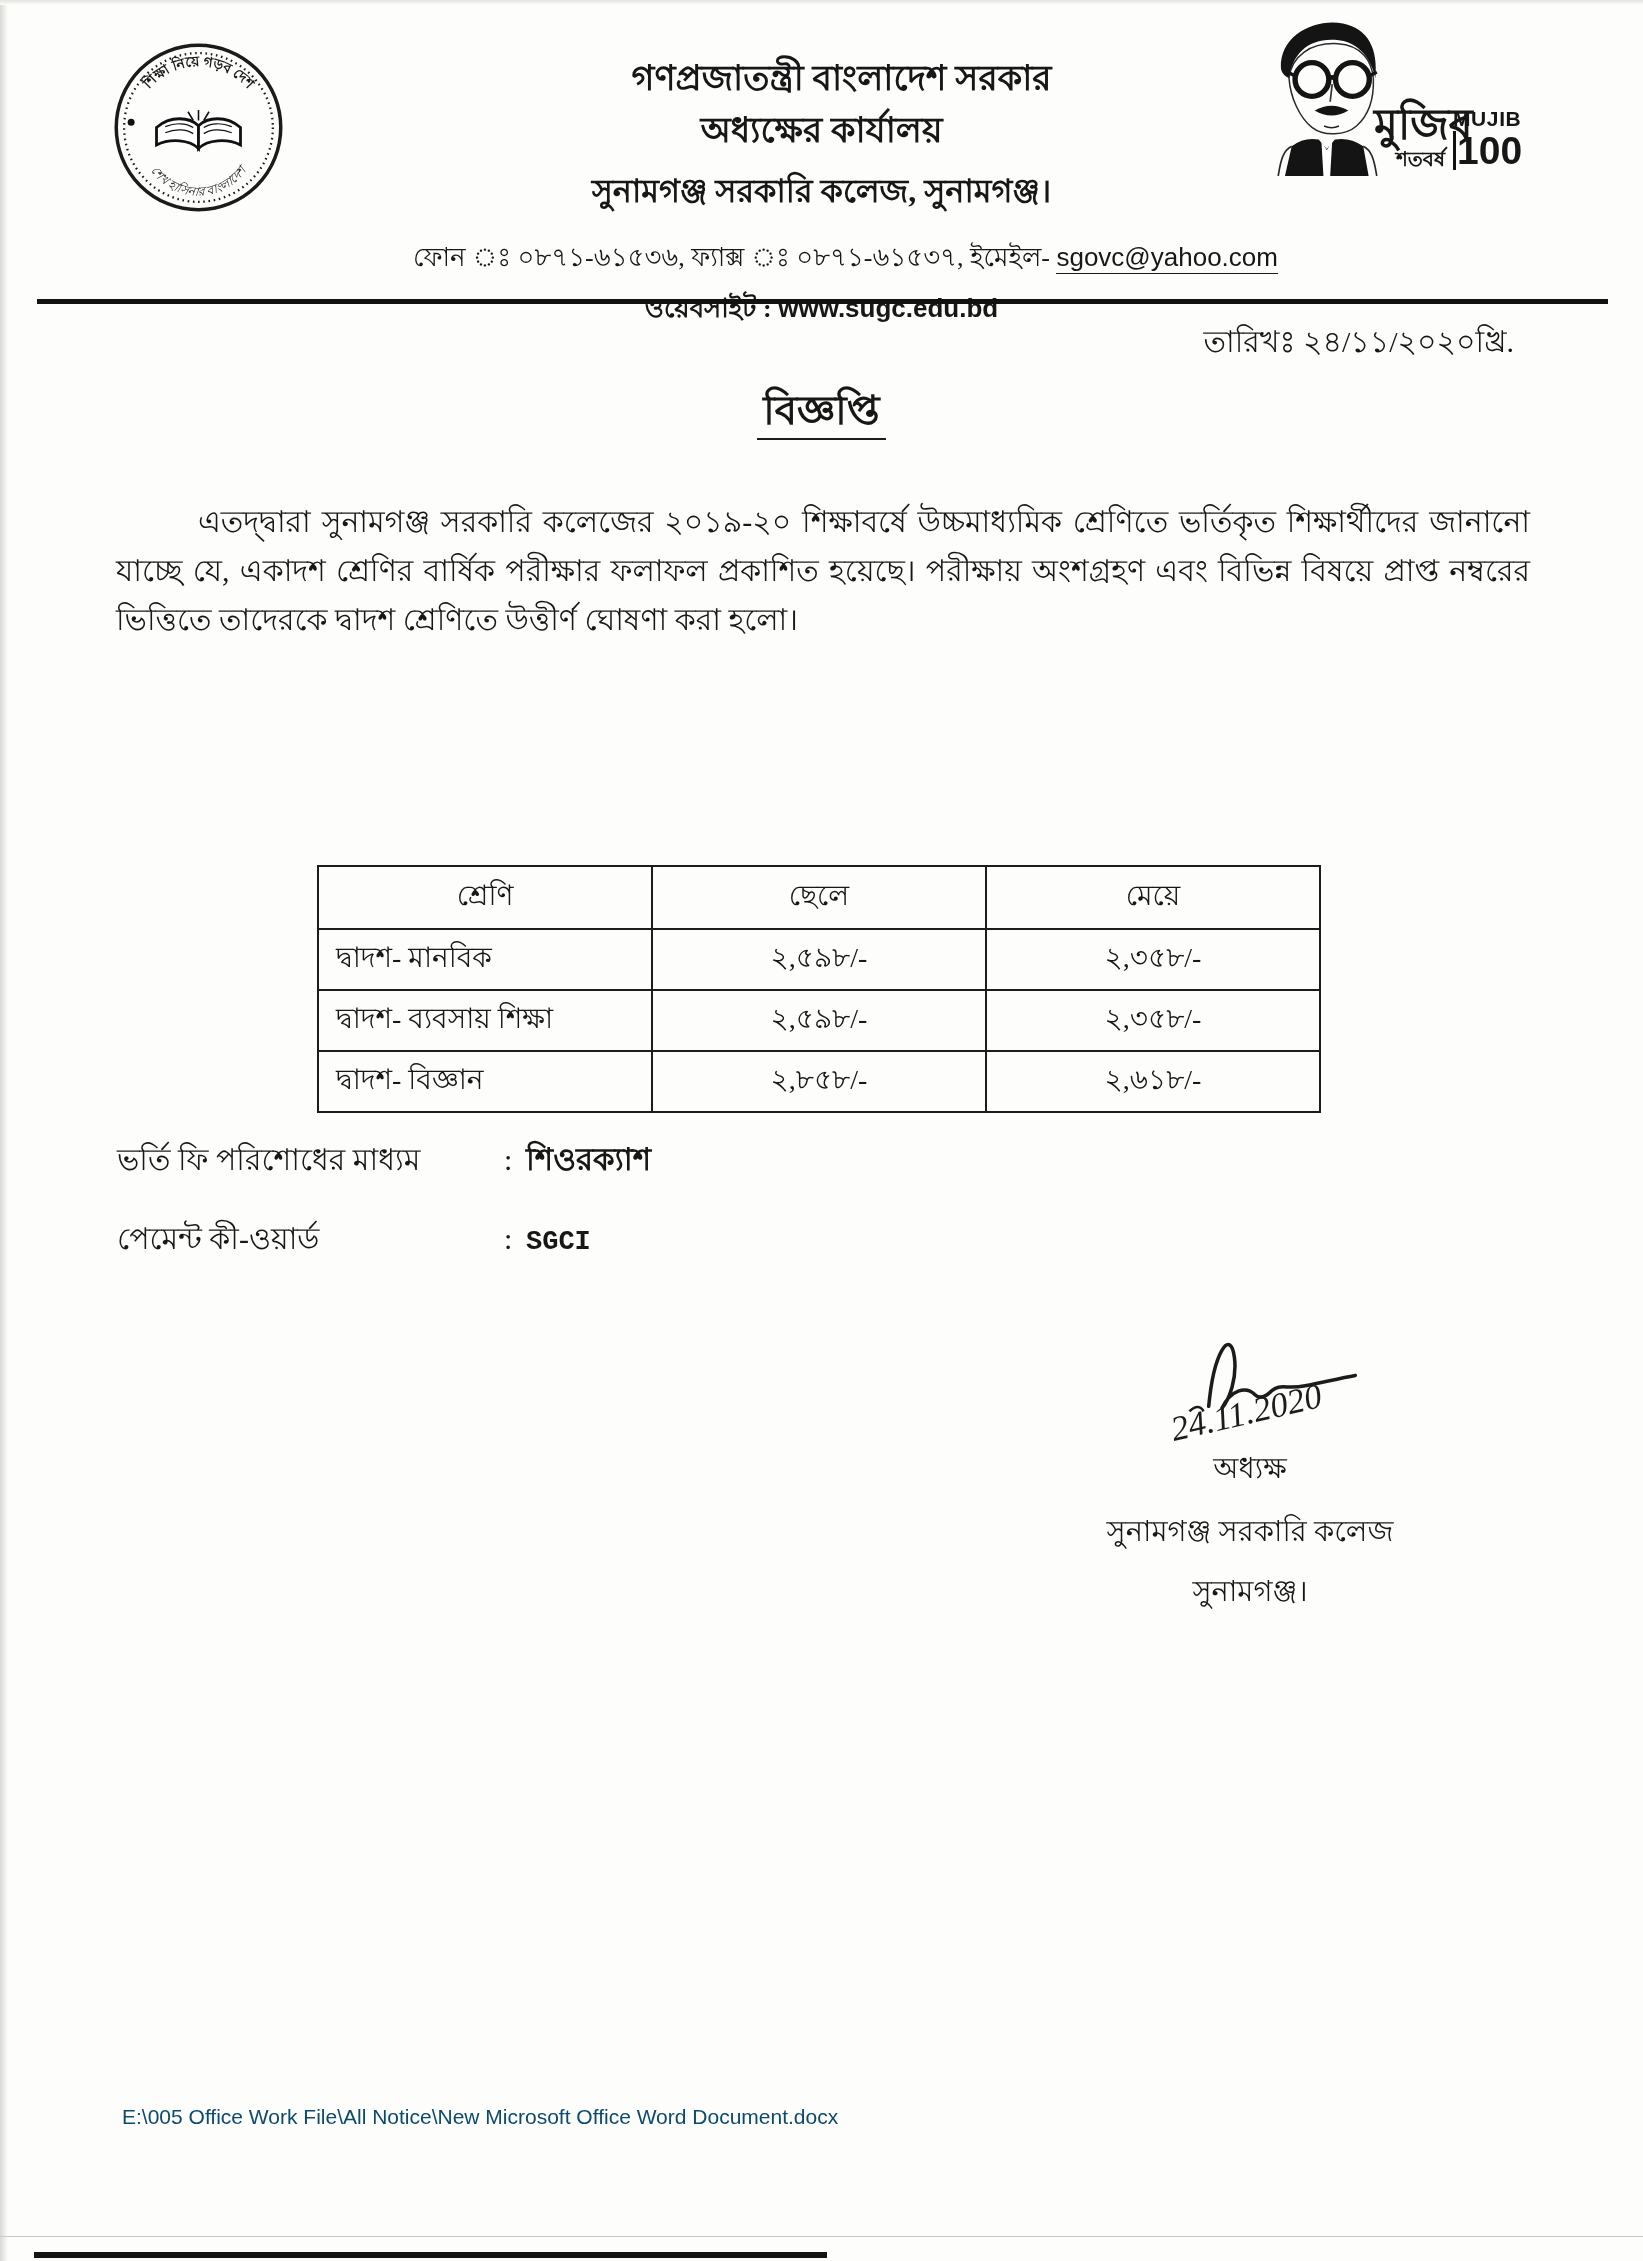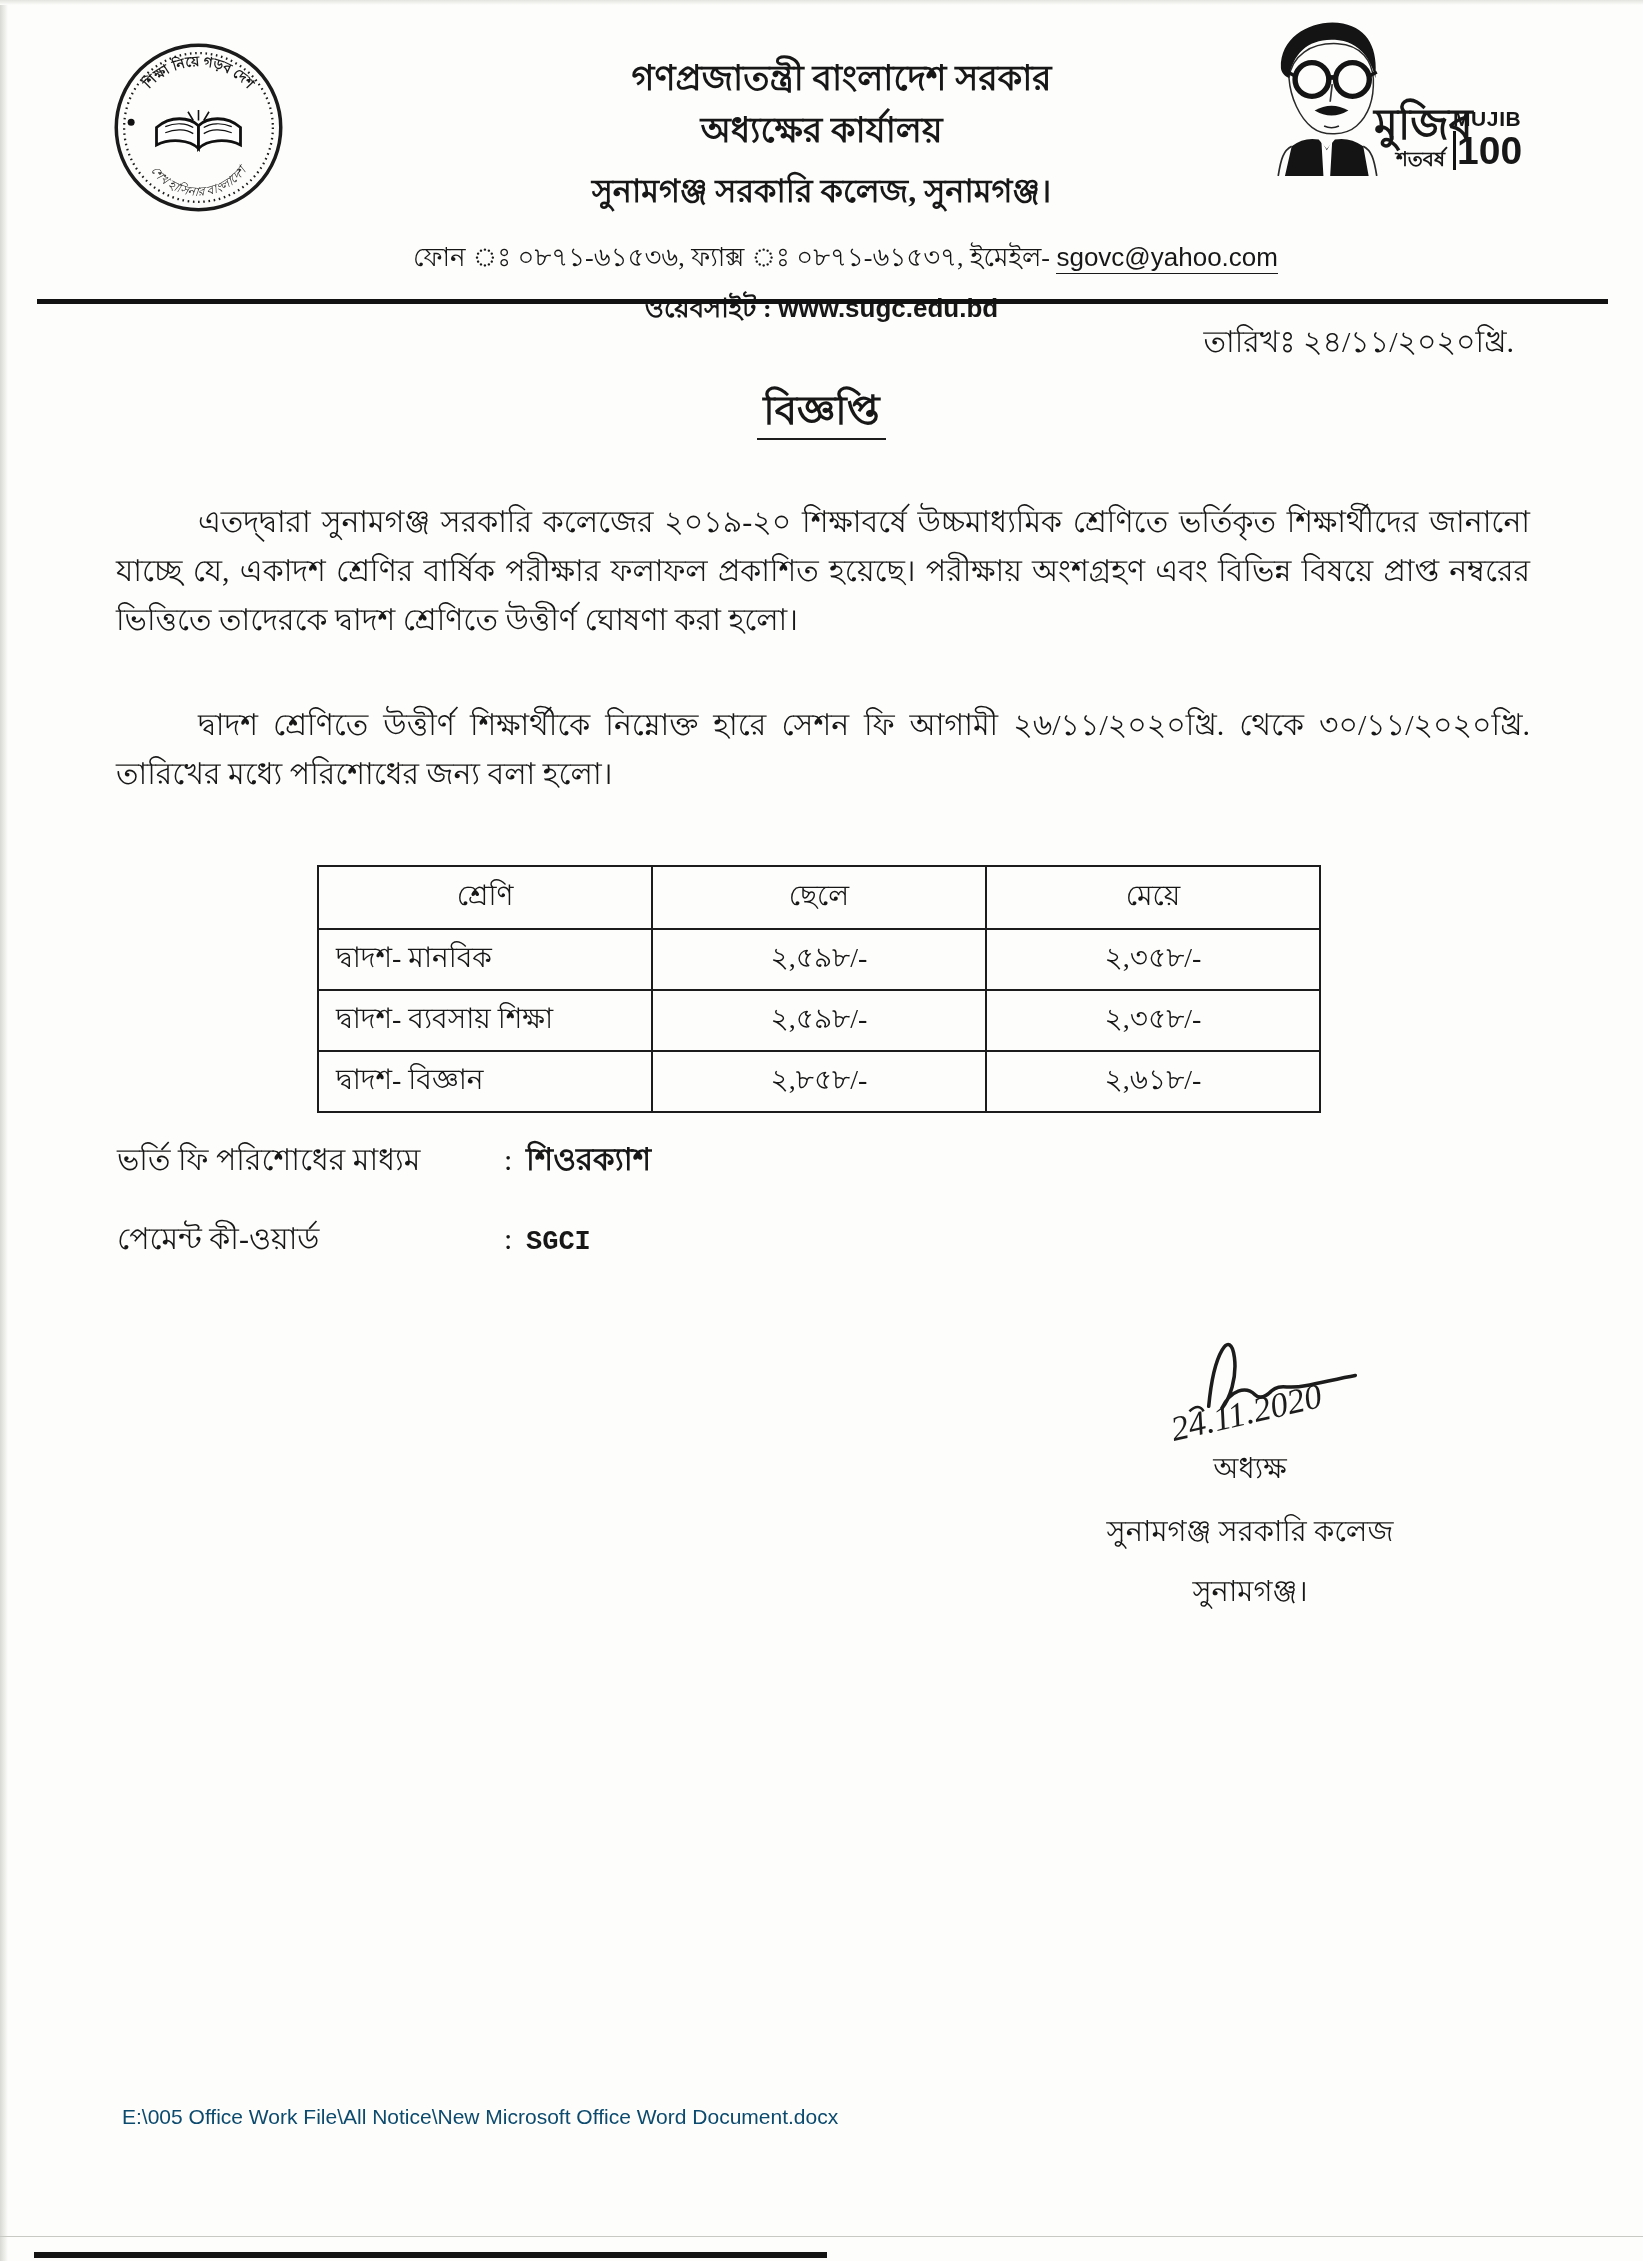--- a/index.html
+++ b/index.html
@@ -145,21 +145,20 @@
     <div class="lh-web"><span>ওয়েবসাইট : </span><span class="site">www.sugc.edu.bd</span></div>
   </div>
 
   <div class="rule"></div>
 
   <div class="date-line">তারিখঃ ২৪/১১/২০২০খ্রি.</div>
 
   <div class="notice-title"><span>বিজ্ঞপ্তি</span></div>
 
   <div class="para para-1">এতদ্দ্বারা সুনামগঞ্জ সরকারি কলেজের ২০১৯-২০ শিক্ষাবর্ষে উচ্চমাধ্যমিক শ্রেণিতে ভর্তিকৃত শিক্ষার্থীদের জানানো যাচ্ছে যে, একাদশ শ্রেণির বার্ষিক পরীক্ষার ফলাফল প্রকাশিত হয়েছে। পরীক্ষায় অংশগ্রহণ এবং বিভিন্ন বিষয়ে প্রাপ্ত নম্বরের ভিত্তিতে তাদেরকে দ্বাদশ শ্রেণিতে উত্তীর্ণ ঘোষণা করা হলো।</div>
-  <div class="para para-2">দ্বাদশ শ্রেণিতে উত্তীর্ণ শিক্ষার্থীকে নিম্নোক্ত হারে সেশন ফি আগামী ২৬/১১/২০২০খ্রি. থেকে ৩০/১১/২০২০খ্রি. তারিখের মধ্যে পরিশোধের জন্য বলা হলো।</div>
 
   <table class="fee-table">
     <thead>
       <tr>
         <th>শ্রেণি</th>
         <th>ছেলে</th>
         <th>মেয়ে</th>
       </tr>
     </thead>
     <tbody>

